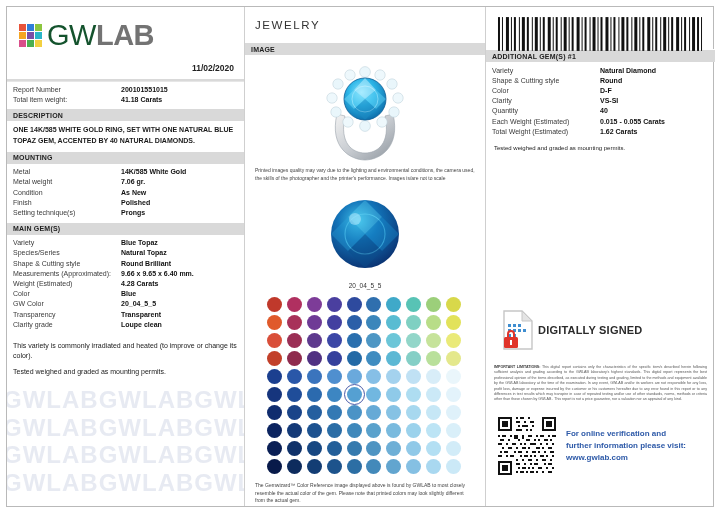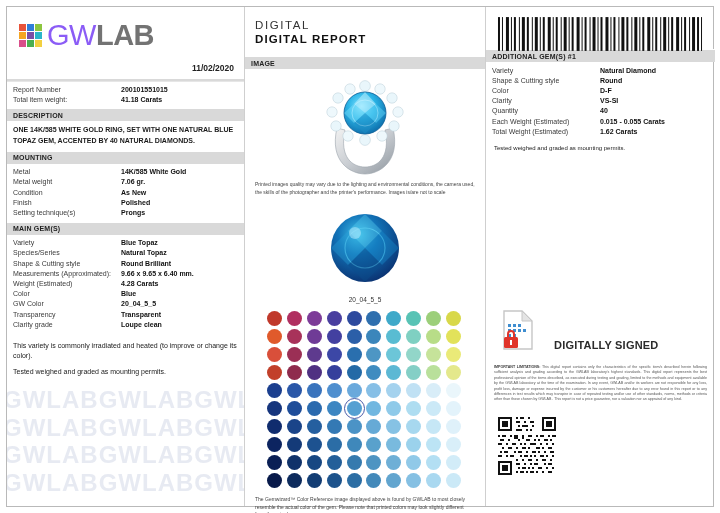--- a/index.html
+++ b/index.html
@@ -20,21 +20,21 @@
   
   .col-left  { position: absolute; left: 0;    top: 0; width: 237px; height: 100%; }
   .col-mid   { position: absolute; left: 237px; top: 0; width: 241px; height: 100%; border-left: 1px solid #cfcfcf; }
   .col-right { position: absolute; left: 478px; top: 0; width: 230px; height: 100%; border-left: 1px solid #cfcfcf; }
 
   
   .logo-wrap { position: absolute; left: 12px; top: 12px; display: flex; align-items: center; }
   .logo-grid { display: grid; grid-template-columns: repeat(3, 7px); grid-template-rows: repeat(3, 7px); gap: 1px; margin-right: 5px; }
   .logo-grid i { display: block; width: 7px; height: 7px; }
   .logo-text { font-size: 29px; letter-spacing: -0.5px; font-weight: 400; }
-  .logo-text .gw { color: #8b5cf6; }
+  .logo-text .gw { color: #14532d; }
   .logo-text .lab { color: #737373; font-weight: 700; }
 
   .issue-date {
     position: absolute; right: 10px; top: 56px;
     font-size: 8.5px; font-weight: 700; color: #222;
   }
 
   
   .bar {
     background: #d9d9d9; color: #222; font-size: 7px; font-weight: 700;
@@ -81,21 +81,21 @@
   .swatch.sel { outline: 1.5px solid #4a5ba8; outline-offset: 2px; }
   .swatch-note { font-size: 5px; color: #444; padding: 8px 10px 0 10px; line-height: 1.5; }
 
   
   .barcode { padding: 10px 10px 0 10px; height: 42px; display: flex; align-items: flex-start; }
   .barcode svg { display: block; }
   .rt-note { font-size: 6px; padding: 5px 8px 0 8px; color: #222; }
   .fineprint { font-size: 3.6px; color: #555; line-height: 1.5; padding: 0 8px; text-align: justify; }
   .fineprint .h { font-weight: 700; color: #3a3a3a; }
 
-  .signed-row { display: flex; align-items: flex-end; gap: 20px; padding: 10px 8px 0 14px; }
+  .signed-row { display: flex; align-items: center; gap: 4px; padding: 10px 8px 0 14px; }
   .signed-text { font-size: 11px; font-weight: 700; color: #2b2b2b; letter-spacing: .2px; }
 
   .verify-row { display: flex; align-items: center; gap: 10px; padding: 14px 8px 0 12px; }
   .verify-text { font-size: 8px; font-weight: 700; color: #2e5aa8; line-height: 1.5; }
 
   .qr { width: 58px; height: 58px; display: block; }
 
   
   .docicon { position: relative; width: 34px; height: 42px; }
 </style>
@@ -213,22 +213,21 @@
       <div class="wm">
         <div>GWLABGWLABGWLABGWLAB</div>
         <div>GWLABGWLABGWLABGWLAB</div>
         <div>GWLABGWLABGWLABGWLAB</div>
         <div>GWLABGWLABGWLABGWLAB</div>
       </div>
     </div>
 
     <div class="col-mid">
       <div class="mid-title">
-        <div class="t1">DIGITAL</div>
-        <div class="t2">DIGITAL REPORT</div>
+        <div class="t1">JEWELRY</div>
       </div>
 
       <div class="bar image-bar">IMAGE</div>
 
       <div class="ring-img">
         <svg width="168" height="108" viewBox="0 0 168 108">
           <defs>
             <radialGradient id="gemG" cx="42%" cy="34%" r="70%">
               <stop offset="0%" stop-color="#8fe6ff"></stop>
               <stop offset="45%" stop-color="#2cb6e8"></stop>
@@ -620,18 +619,23 @@
                 <rect x="27" y="25" width="1" height="1"></rect>
               <rect x="9" y="27" width="1" height="1"></rect>
                 <rect x="11" y="27" width="2" height="1"></rect>
                 <rect x="14" y="27" width="1" height="1"></rect>
               <rect x="16" y="27" width="2" height="1"></rect>
                 <rect x="19" y="27" width="1" height="1"></rect>
                 <rect x="22" y="27" width="1" height="1"></rect>
                 <rect x="25" y="27" width="2" height="1"></rect>
             </g>
           </svg>
+          <div class="verify-text">
+            <div>For online verification and</div>
+            <div>further information please visit:</div>
+            <div>www.gwlab.com</div>
+          </div>
         </div>
       </div>
     </div>
 
   </div>
 </div>
 
 </body></html>

